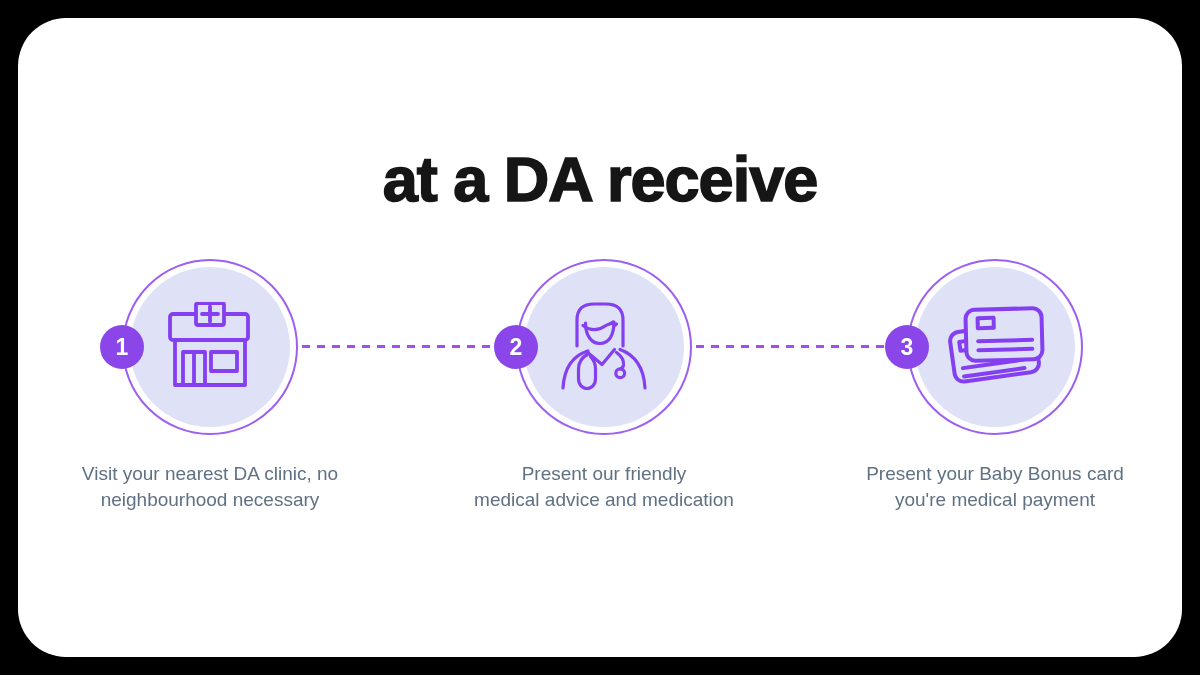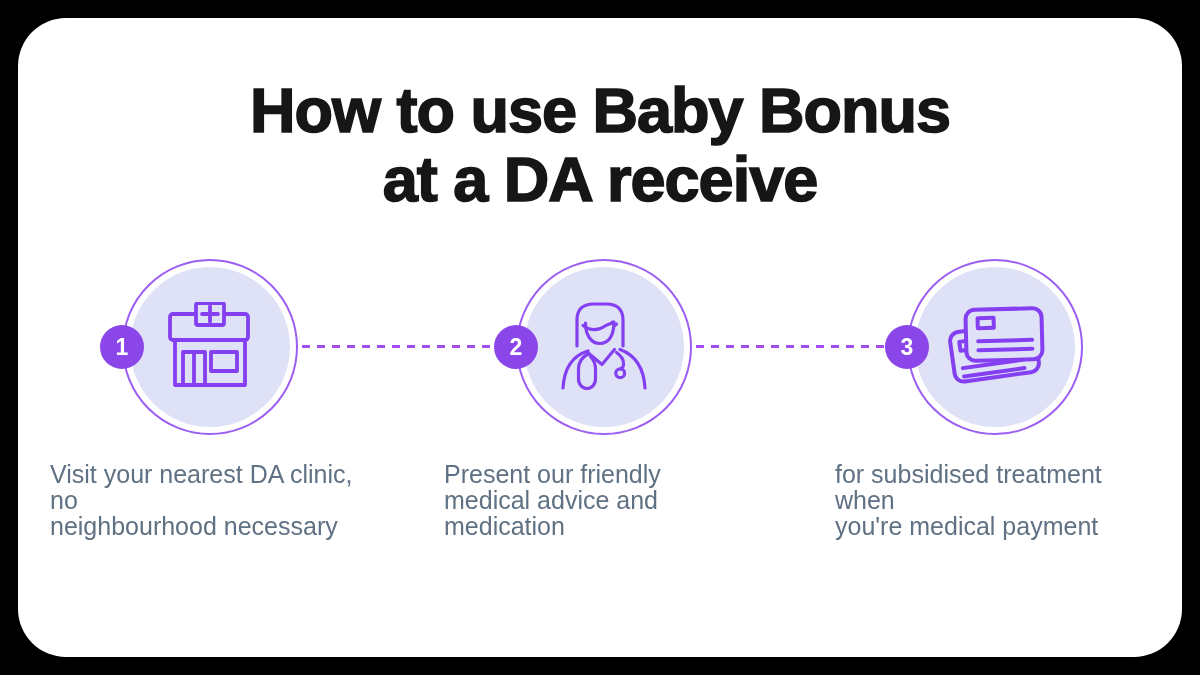--- a/index.html
+++ b/index.html
@@ -73,41 +73,42 @@
   }
   .icon-box{
     position:absolute;inset:0;
     display:flex;align-items:center;justify-content:center;
     z-index:2;
   }
   .icon-box svg{color:var(--icon-stroke);}
   .bgfill{fill:var(--circle-fill);}
   .caption{
     margin-top:26px;
+    text-align:center;
     color:var(--caption-text);
-    font-size:25px;
+    font-size:19px;
     line-height:26px;
     font-weight:500;
   }
   .connector{
     position:absolute;
     top:345px;height:2.5px;
     background:repeating-linear-gradient(90deg,
       var(--dash) 0, var(--dash) 8px,
       transparent 8px, transparent 15px);
   }
   .connector-1{left:302px;width:192px;}
   .connector-2{left:696px;width:190px;}
 </style>
 </head>
 <body>
 
 <div class="card"></div>
 
-<h1 class="title"><span>How to use Baby Bonus</span><br><span>at a DA receive</span></h1>
+<h1 class="title"><br><span>at a DA receive</span></h1>
 
 <div class="connector connector-1"></div>
 <div class="connector connector-2"></div>
 
 <div class="step step-1">
   <div class="circle-wrap">
     <div class="ring"></div>
     <div class="fill"></div>
     <div class="badge">
         <span>1</span>
@@ -178,16 +179,16 @@
           <g transform="rotate(-1.5 59 37.5)">
             <rect x="21" y="12" width="76" height="51" rx="9" class="bgfill"></rect>
             <rect x="33" y="20.5" width="16" height="10"></rect>
             <path d="M33,43.5 H87 M33,52.5 H87"></path>
           </g>
         </g>
       </svg>
     </div>
   </div>
   <div class="caption">
-    <div>for subsidised treatment when</div>
+    <div>Present your Baby Bonus card</div>
     <div>you're medical payment</div>
   </div>
 </div>
 
 </body></html>

